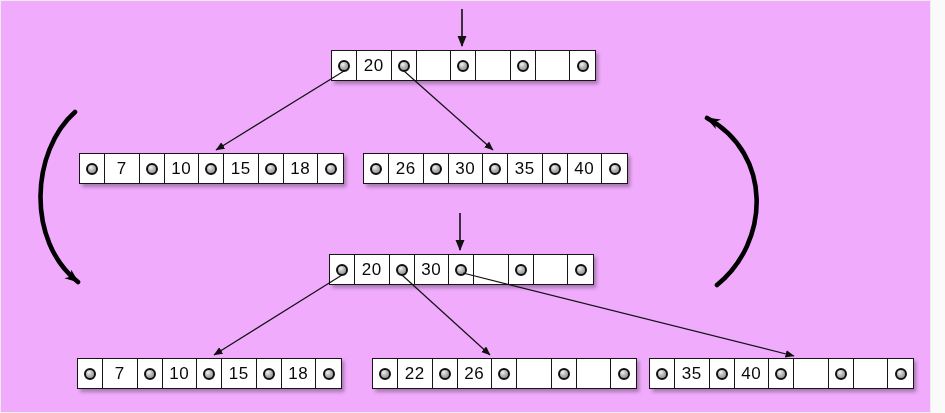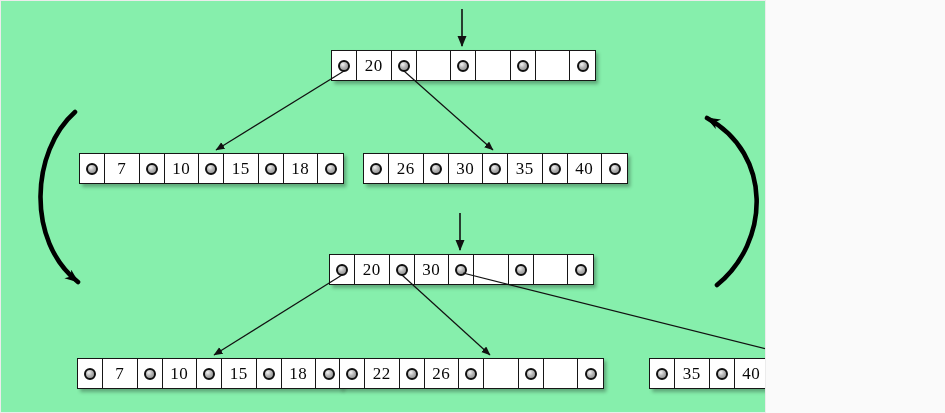--- a/index.html
+++ b/index.html
@@ -1,18 +1,18 @@
 <!DOCTYPE html>
 <html><head>
 <meta charset="utf-8">
 <style>
   html,body{margin:0;padding:0;background:#fafafa;}
   #canvas{
-    position:relative;width:766px;height:413px;background:#86efac;
-    overflow:hidden;font-family:Liberation Serif, serif;
+    position:relative;width:931px;height:413px;background:#f0abfc;
+    overflow:hidden;font-family:Liberation Sans, sans-serif;
     border:1px solid #ececec;box-sizing:border-box;
   }
   .node{
     position:absolute;width:265px;height:31px;background:#ffffff;
     border:1.6px solid #161616;box-sizing:border-box;display:flex;
     box-shadow:2.5px 3px 3.5px rgba(0,0,0,0.30);
   }
   .p{
     flex:0 0 25px;width:25px;display:flex;align-items:center;justify-content:center;
     border-right:1.4px solid #161616;box-sizing:border-box;
@@ -138,21 +138,21 @@
     <span class="k">15</span>
     <span class="p">
         <i class="dot"></i>
       </span>
     <span class="k">18</span>
     <span class="p">
         <i class="dot"></i>
       </span>
   </div>
 
-  <div class="node" style="left:338px;top:357px">
+  <div class="node" style="left:371px;top:357px">
     <span class="p">
         <i class="dot"></i>
       </span>
     <span class="k">22</span>
     <span class="p">
         <i class="dot"></i>
       </span>
     <span class="k">26</span>
     <span class="p">
         <i class="dot"></i>

